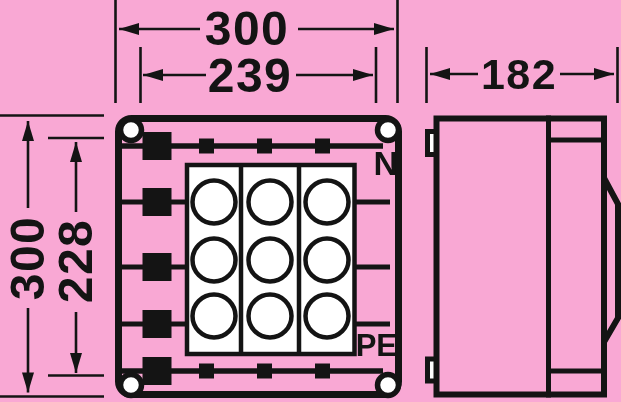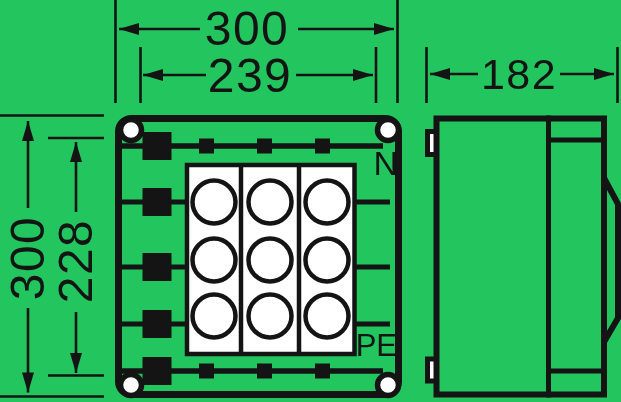--- a/index.html
+++ b/index.html
@@ -5,22 +5,23 @@
   html, body {
     margin: 0;
     padding: 0;
     background: #ffffff;
     font-family: "Liberation Sans", sans-serif;
   }
   .canvas {
     position: relative;
     width: 621px;
     height: 402px;
-    background: #22c55e;
+    background: #f9a8d4;
     overflow: hidden;
+    font-weight: bold;
   }
   svg { display: block; }
   .ink-stroke { stroke: #141414; fill: none; }
   .ink-fill   { fill: #141414; stroke: none; }
   .white-box  { fill: #ffffff; stroke: #141414; }
   .dim-line   { stroke: #141414; stroke-width: 2.6; fill: none; }
   .ext-line   { stroke: #141414; stroke-width: 2.6; fill: none; }
   .dim-text {
     font-family: "Liberation Sans", sans-serif;
     font-size: 48px;

